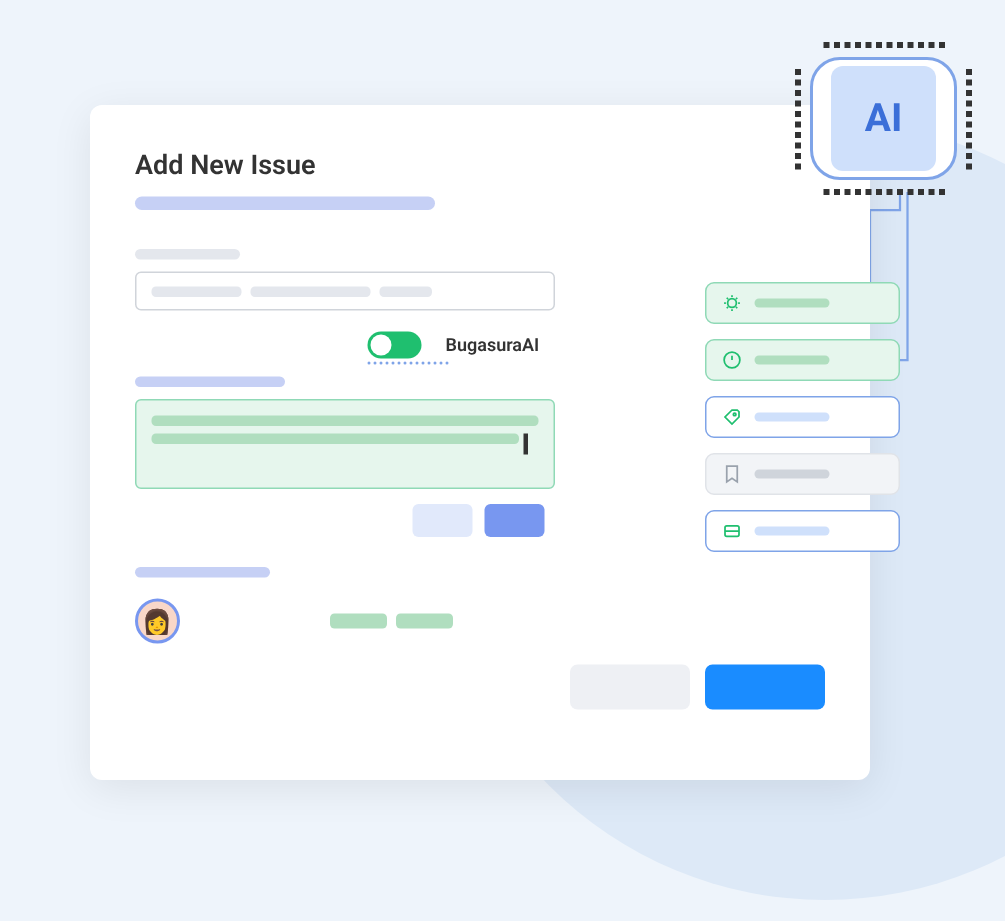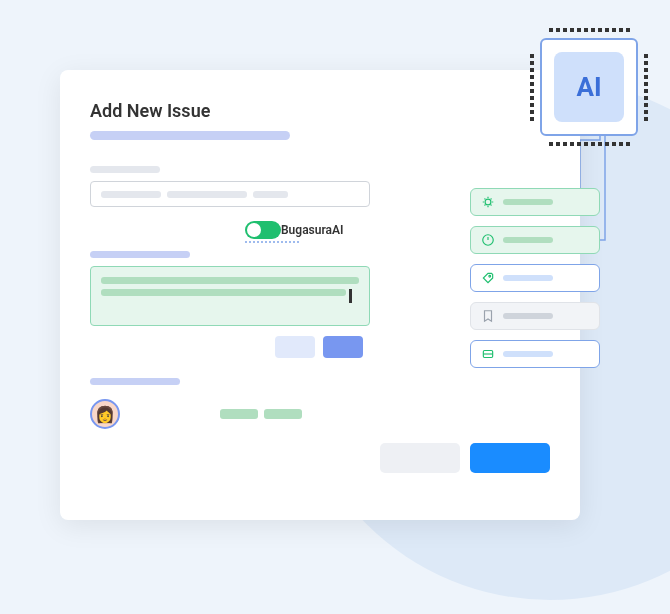--- a/index.html
+++ b/index.html
@@ -4,21 +4,21 @@
 <style>
 *{box-sizing:border-box;margin:0;padding:0}
 body{font-family:-apple-system,BlinkMacSystemFont,"Segoe UI",Roboto,sans-serif;background:#eef4fb;width:670px;height:614px;position:relative;overflow:hidden}
 .bg-circle{position:absolute;width:520px;height:520px;border-radius:50%;background:#dde9f7;right:-140px;top:80px;z-index:0}
 .card{position:absolute;left:60px;top:70px;width:520px;height:450px;background:#fff;border-radius:8px;box-shadow:0 6px 28px rgba(0,0,0,0.08);z-index:2;padding:30px 30px 24px 30px}
 .title{font-size:18px;font-weight:600;color:#333;margin-bottom:10px}
 .under{height:9px;width:200px;background:#c6d0f5;border-radius:5px;margin-bottom:26px}
 .lbl{height:7px;width:70px;background:#e4e7ed;border-radius:4px;margin-bottom:8px}
 .field1{height:26px;border:1px solid #d0d4da;border-radius:4px;width:280px;padding:8px 10px;display:flex;align-items:center;gap:6px;margin-bottom:14px}
 .ph-seg{height:7px;background:#e4e7ed;border-radius:3px}
-.ai-row{display:flex;align-items:center;gap:0;margin-left:155px;margin-bottom:2px}
+.ai-row{display:flex;align-items:center;gap:16px;margin-left:155px;margin-bottom:2px}
 .toggle{width:36px;height:18px;background:#1fbf6f;border-radius:10px;position:relative}
 .toggle::after{content:"";position:absolute;width:14px;height:14px;background:#fff;border-radius:50%;top:2px;left:2px}
 .ai-label{font-size:12px;font-weight:600;color:#333}
 .dotrow{display:flex;gap:2px;margin-left:155px;margin-bottom:8px}
 .dotrow span{width:2px;height:2px;background:#7fa4e8;border-radius:50%}
 .lbl2{height:7px;width:100px;background:#c6d0f5;border-radius:4px;margin-bottom:8px}
 .textarea{width:280px;height:60px;border:1px solid #8fd9b6;background:#e6f6ed;border-radius:4px;padding:10px;margin-bottom:10px;position:relative}
 .ta-line{height:7px;background:#b0debf;border-radius:3px;margin-bottom:5px}
 .cursor{position:absolute;width:2.5px;height:14px;background:#333;top:22px;left:258px}
 .btns{display:flex;gap:8px;margin-left:185px;margin-bottom:20px}
@@ -32,21 +32,21 @@
 .tag{height:10px;background:#b0debf;border-radius:3px}
 .footer-btns{display:flex;gap:10px;justify-content:flex-end}
 .fbtn{width:80px;height:30px;border-radius:5px}
 .fbtn-grey{background:#eef0f4}
 .fbtn-blue{background:#1a8cff}
 
 .chip-wrap{position:absolute;right:22px;top:28px;z-index:3}
 .pickrow{display:flex;gap:3px;justify-content:center}
 .pickrow.v{flex-direction:column}
 .pick{width:4px;height:4px;background:#333}
-.chip-body{width:98px;height:98px;border:2px solid #7fa4e8;border-radius:6px;display:flex;align-items:center;justify-content:center;background:#fff;margin:6px}
+.chip-body{width:98px;height:82px;border:2px solid #7fa4e8;border-radius:20px;display:flex;align-items:center;justify-content:center;background:#fff;margin:6px}
 .chip-inner{width:70px;height:70px;background:#cfe0fb;border-radius:8px;display:flex;align-items:center;justify-content:center}
 .chip-txt{font-size:26px;font-weight:700;color:#3b6fd8}
 .chip-frame{display:flex;align-items:center}
 
 .pills{position:absolute;right:70px;top:188px;z-index:4;display:flex;flex-direction:column;gap:10px}
 .pill{width:130px;height:28px;border-radius:6px;display:flex;align-items:center;gap:8px;padding:0 10px}
 .p-green{background:#e6f6ed;border:1px solid #8fd9b6}
 .p-blue{background:#fff;border:1.5px solid #7fa4e8}
 .p-grey{background:#f2f4f7;border:1px solid #e0e3e8}
 .picon{width:14px;height:14px;display:flex;align-items:center;justify-content:center}

